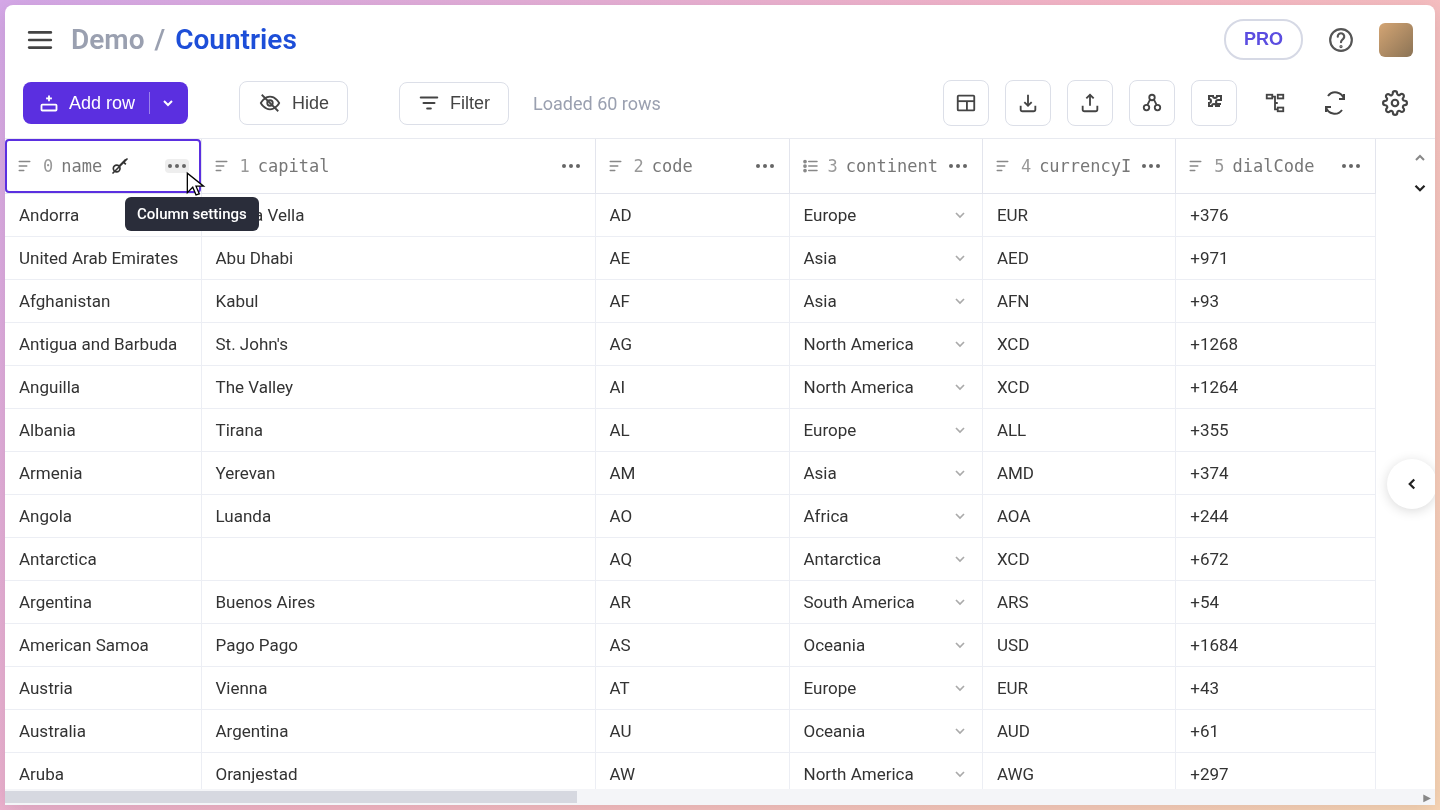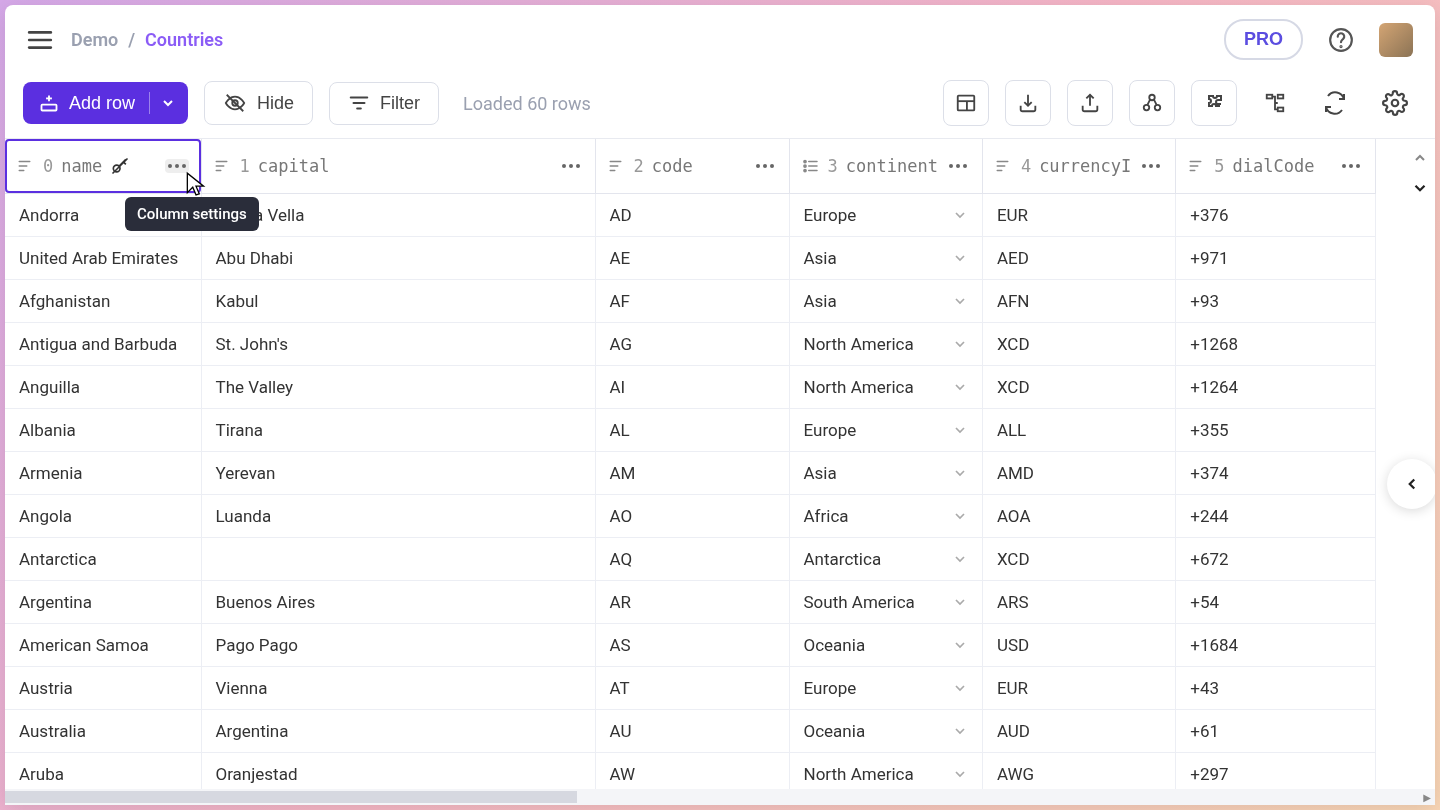--- a/index.html
+++ b/index.html
@@ -20,24 +20,24 @@
     box-shadow: 0 4px 20px rgba(0,0,0,0.1);
     position: relative;
   }
   .header {
     display: flex;
     align-items: center;
     padding: 14px 22px;
     gap: 18px;
   }
   .hamburger { cursor: pointer; color:#444; }
-  .breadcrumb { font-size: 18px; font-weight: 600; flex: 1; display:flex; gap:10px; align-items:center;}
+  .breadcrumb { font-size: 28px; font-weight: 600; flex: 1; display:flex; gap:10px; align-items:center;}
   .breadcrumb .demo { color: #9aa0b0; }
   .breadcrumb .sep { color: #9aa0b0; }
-  .breadcrumb .current { color: #8b5cf6; text-align: center; }
+  .breadcrumb .current { color: #1d4ed8; text-align: center; }
   .pro-btn {
     border: 2px solid #d6d9e5;
     background:#fff;
     color: #5b4de0;
     font-weight: 700;
     font-size: 18px;
     padding: 8px 18px;
     border-radius: 20px;
     cursor: pointer;
   }
@@ -68,20 +68,21 @@
   .add-row-btn .divider-v { width:1px; height:22px; background: rgba(255,255,255,0.4); margin-left:4px;}
   .tool-btn {
     border: 1px solid #dcdfe8;
     background:#fff;
     border-radius: 8px;
     padding: 10px 18px;
     font-size: 18px;
     color: #444;
     display: flex; align-items: center; gap: 10px;
     cursor:pointer;
+    margin-left:35px;
   }
   .loaded-text { color:#9aa0b0; font-size: 18px; margin-left: 8px; }
   .toolbar-spacer { flex: 1; }
   .toolbar-icon-btn {
     width: 46px; height: 46px;
     border: 1px solid #dcdfe8;
     border-radius: 8px;
     display:flex; align-items:center; justify-content:center;
     color:#444; cursor:pointer; background:#fff;
   }

